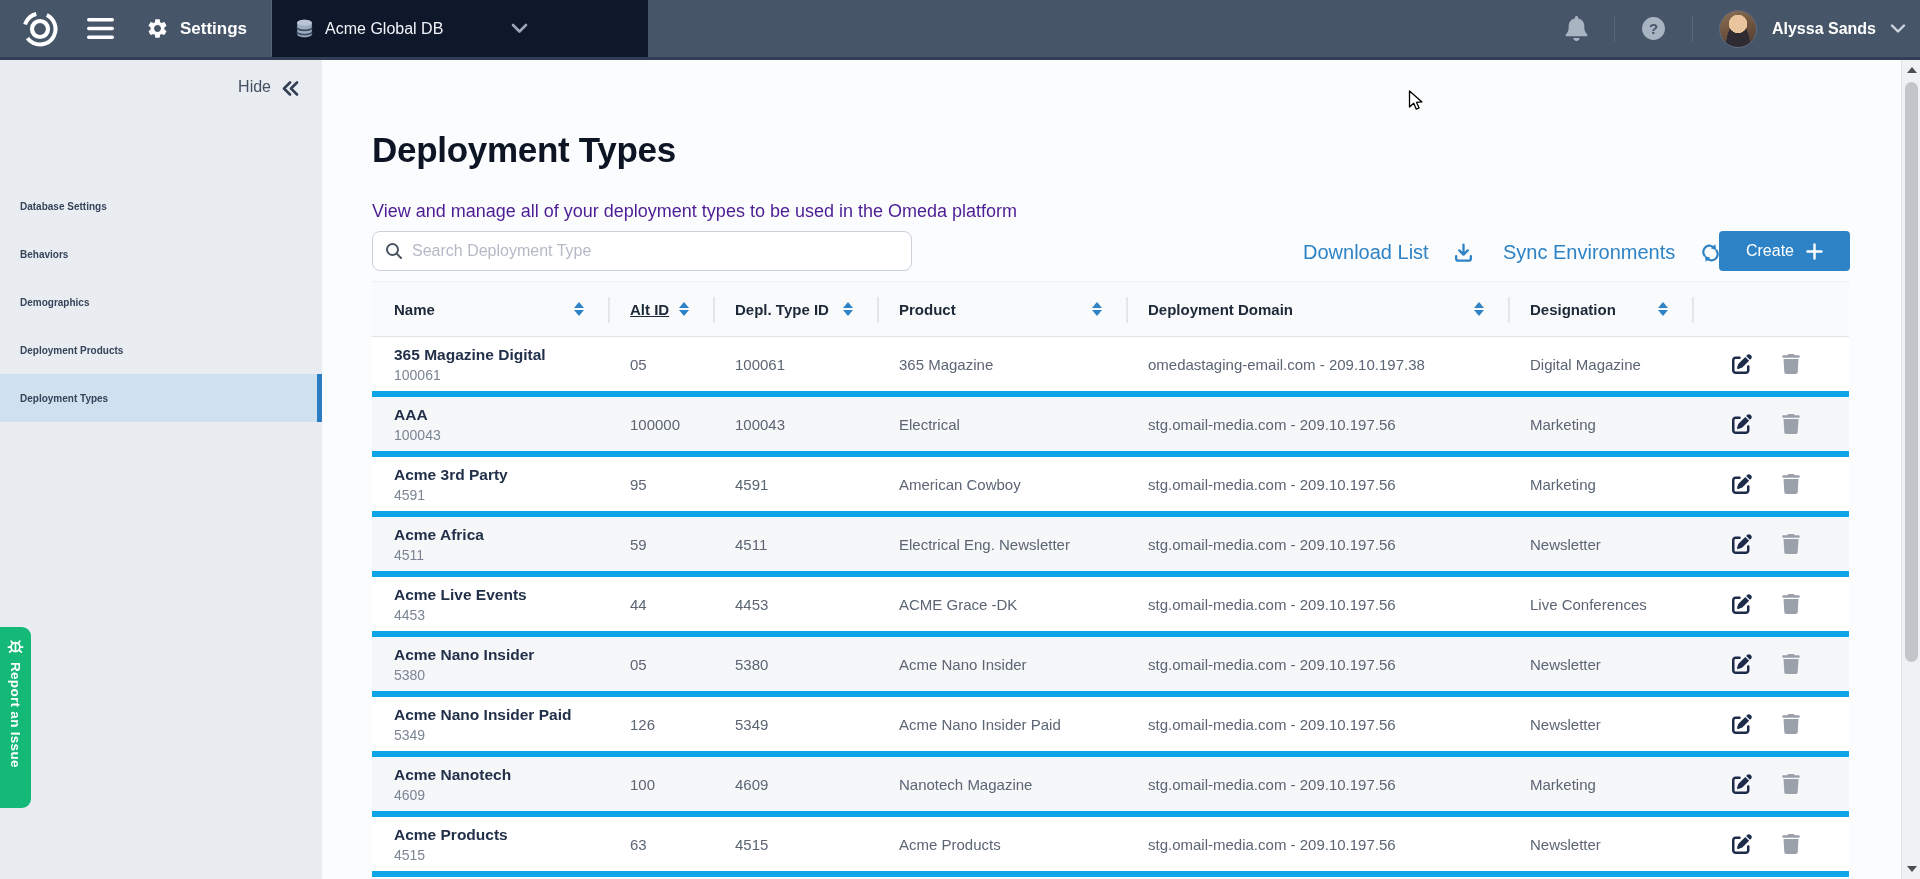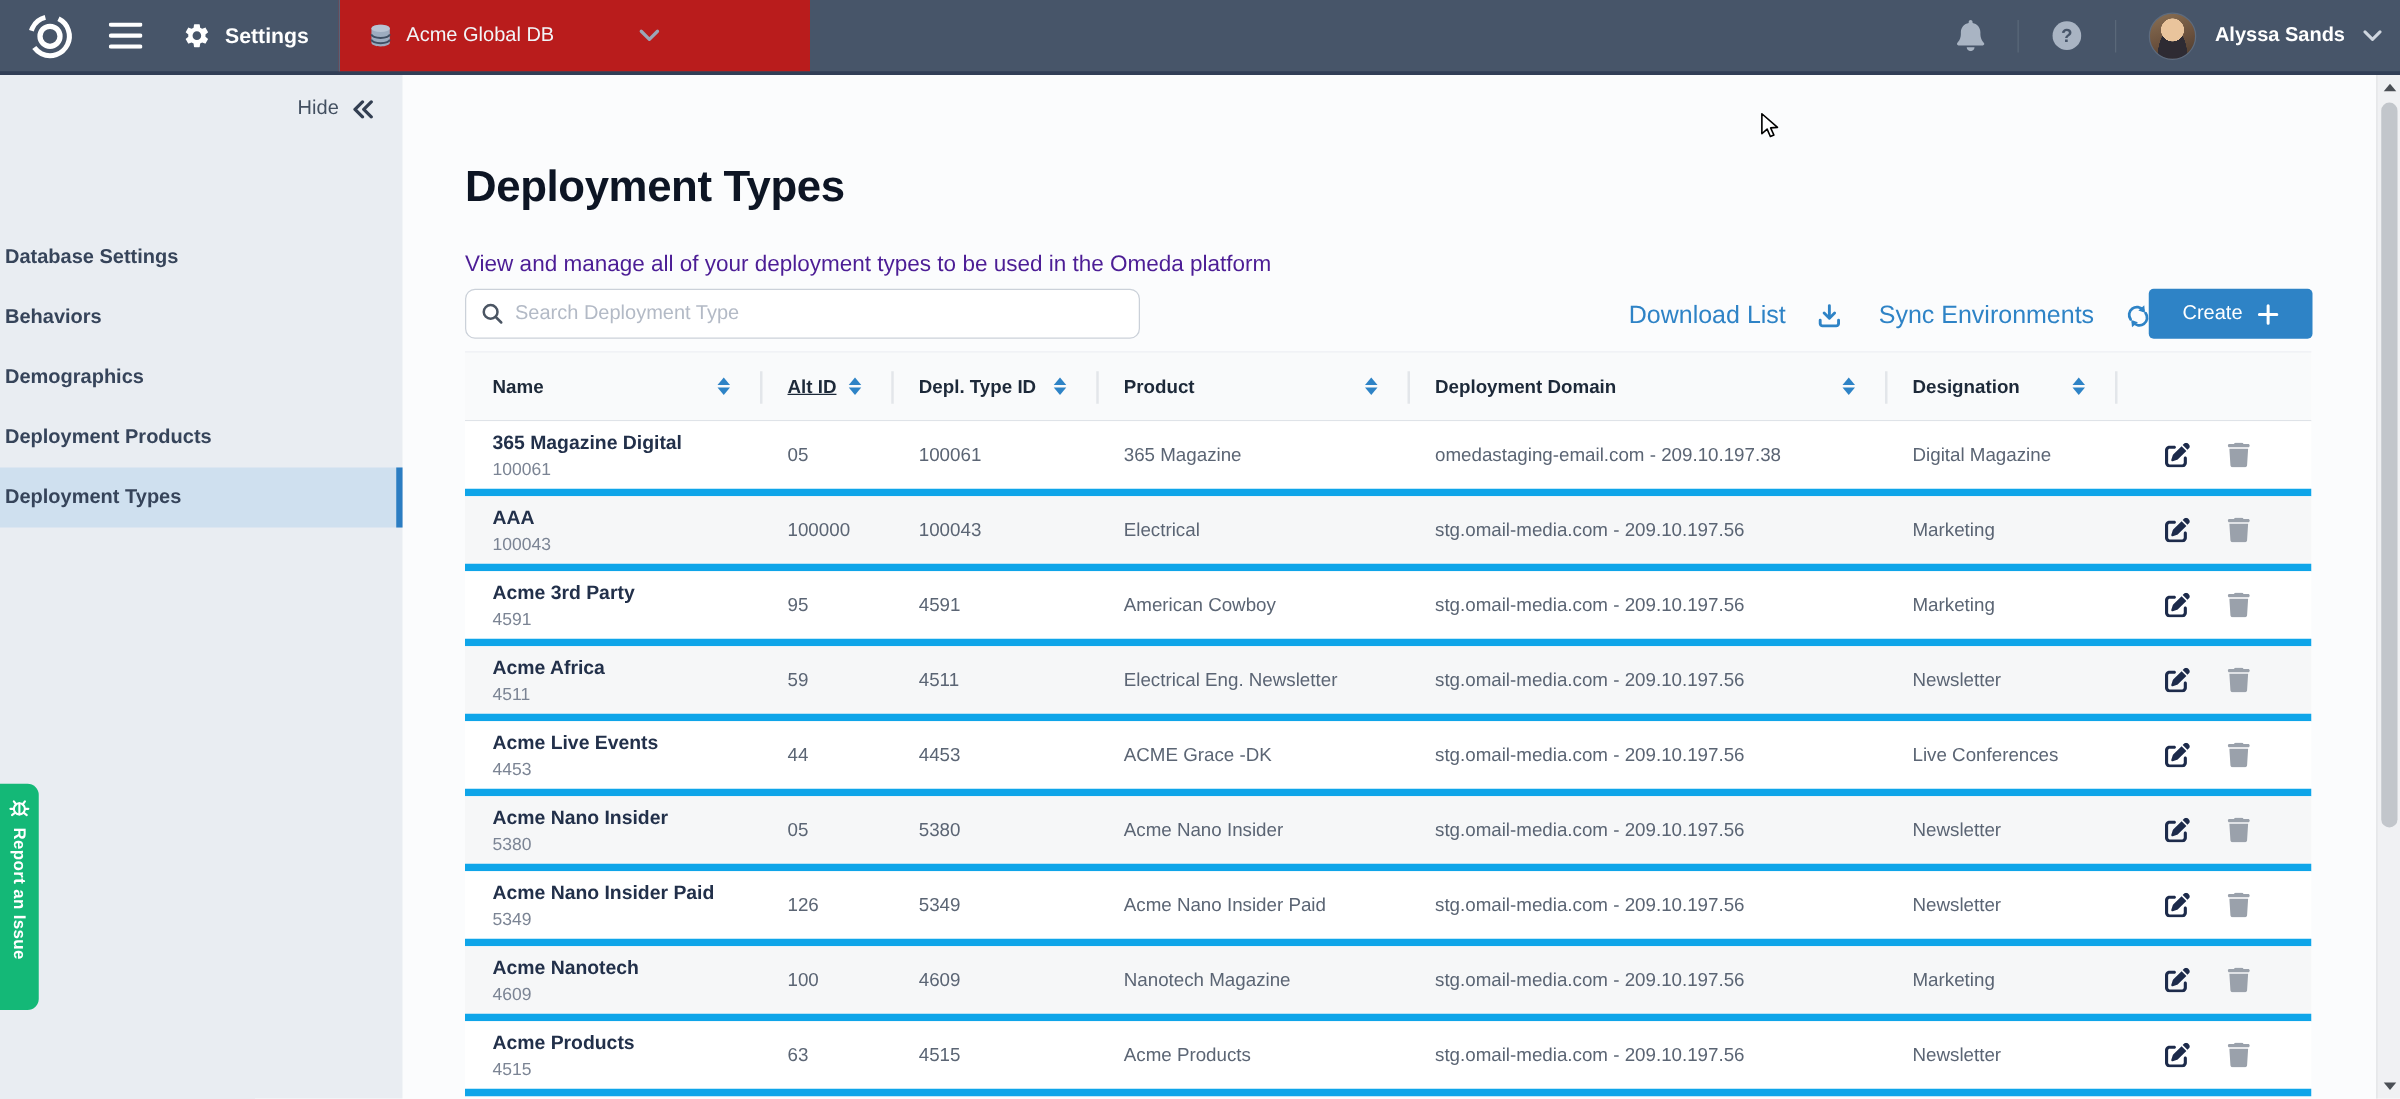--- a/index.html
+++ b/index.html
@@ -6,43 +6,43 @@
   html,body { width:1920px; height:879px; overflow:hidden; }
   body { font-family:"Liberation Sans", sans-serif; background:#fbfcfd; position:relative; }
 
   
   .navbar { position:absolute; top:0; left:0; width:1920px; height:60px;
     background:#475569; border-bottom:3px solid #313e56; display:flex; align-items:center; z-index:10; }
   .nav-logo { margin-left:20px; display:flex; align-items:center; cursor:pointer; }
   .nav-burger { margin-left:27px; display:flex; align-items:center; cursor:pointer; }
   .nav-settings { margin-left:32px; display:flex; align-items:center; gap:11px; cursor:pointer; }
   .nav-settings span { color:#fff; font-size:17px; font-weight:bold; }
-  .db-selector { margin-left:24px; align-self:stretch; width:377px; background:#b91c1c;
+  .db-selector { margin-left:24px; align-self:stretch; width:377px; background:#0f172a;
     border-left:1px solid #56647a; display:flex; align-items:center; padding:0 22px; cursor:pointer; }
   .db-selector .db-label { color:#f2f5f8; font-size:16px; margin-left:10px; }
   .db-selector .chev { margin-left:68px; display:flex; }
   .nav-right { margin-left:auto; display:flex; align-items:center; margin-right:14px; }
   .nav-sep { width:1px; height:26px; background:#5a6879; margin:0 26px; }
   .icon-btn { display:flex; align-items:center; cursor:pointer; }
   .avatar { width:38px; height:38px; border-radius:50%; cursor:pointer; flex:0 0 auto;
     background:
       radial-gradient(circle at 50% 36%, #e9c49c 0 31%, rgba(0,0,0,0) 32%),
       radial-gradient(ellipse at 50% 95%, #2e2b33 0 46%, rgba(0,0,0,0) 47%),
       linear-gradient(160deg, #8a7054 0%, #6b513d 55%, #4a3a2e 100%);
     border:1px solid #5d6b7e; }
   .user-name { color:#fff; font-size:16px; font-weight:bold; margin-left:15px; }
   .user-chev { margin-left:14px; display:flex; cursor:pointer; }
 
   
   .sidebar { position:absolute; top:60px; left:0; width:322px; height:819px; background:#e9edf2; z-index:2; }
-  .hide-row { position:absolute; top:18px; right:22px; display:flex; align-items:center; gap:10px;
+  .hide-row { position:absolute; top:18px; right:22px; display:flex; align-items:flex-end; gap:10px;
     cursor:pointer; color:#435061; font-size:16px; }
   .side-nav { position:absolute; top:122px; left:0; width:322px; }
-  .side-item { height:48px; display:flex; align-items:center; padding-left:4px;
-    font-size:16px; font-weight:bold; color:#36445a; cursor:pointer; }
+  .side-item { height:48px; display:flex; align-items:center; padding-left:20px;
+    font-size:10px; font-weight:bold; color:#36445a; cursor:pointer; }
   .side-item.active { background:#cfe0ef; border-right:5px solid #2b7dc2; }
 
   
   .main { position:absolute; top:60px; left:322px; width:1579px; height:819px; background:#fbfcfd; overflow:hidden; }
   .page-title { position:absolute; top:70px; left:50px; font-size:35px; font-weight:bold;
     color:#0d1524; letter-spacing:-0.3px; }
   .page-subtitle { position:absolute; top:141px; left:50px; font-size:18px; color:#4c1d95; }
 
   .search-box { position:absolute; top:171px; left:50px; width:540px; height:40px; background:#fff;
     border:1px solid #cbd1d9; border-radius:8px; display:flex; align-items:center; padding:16px 12px; }

